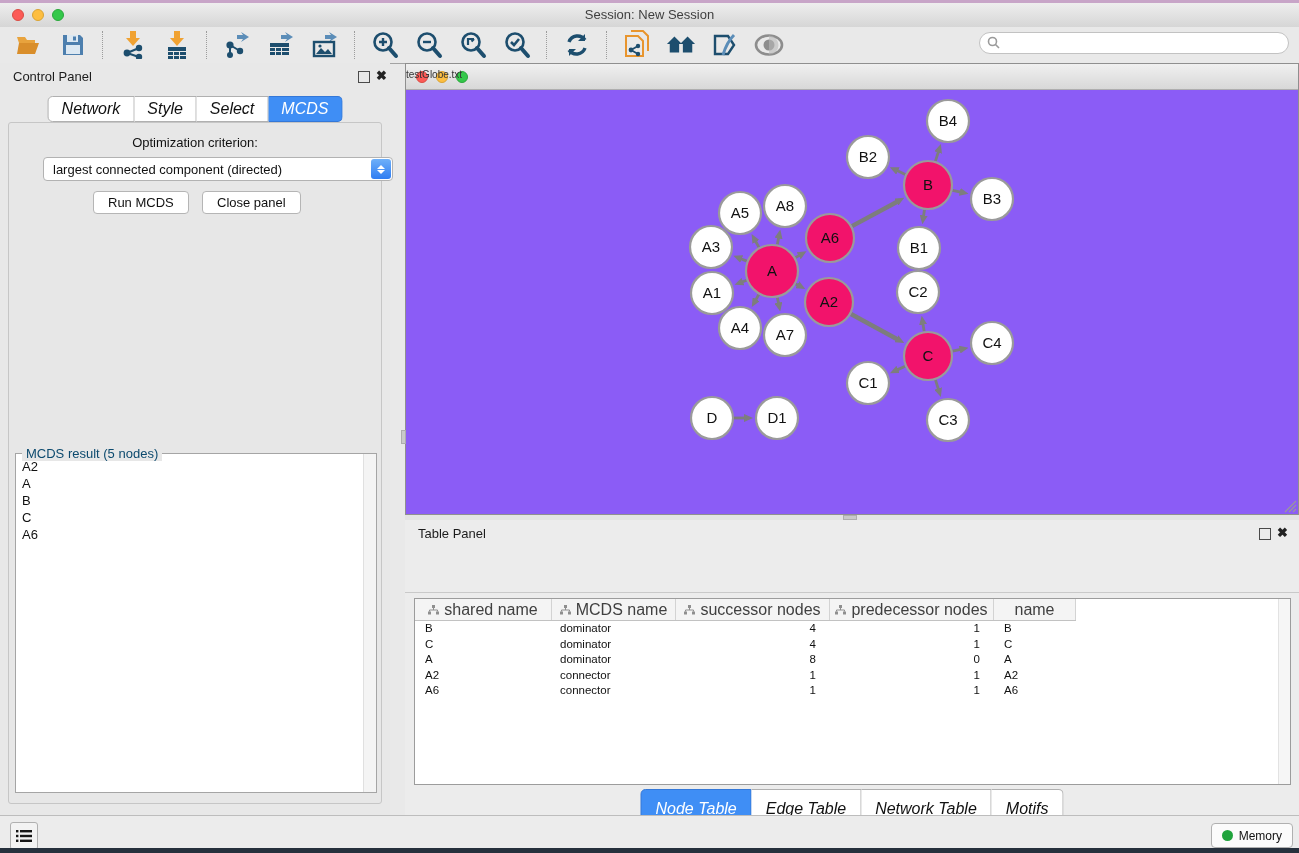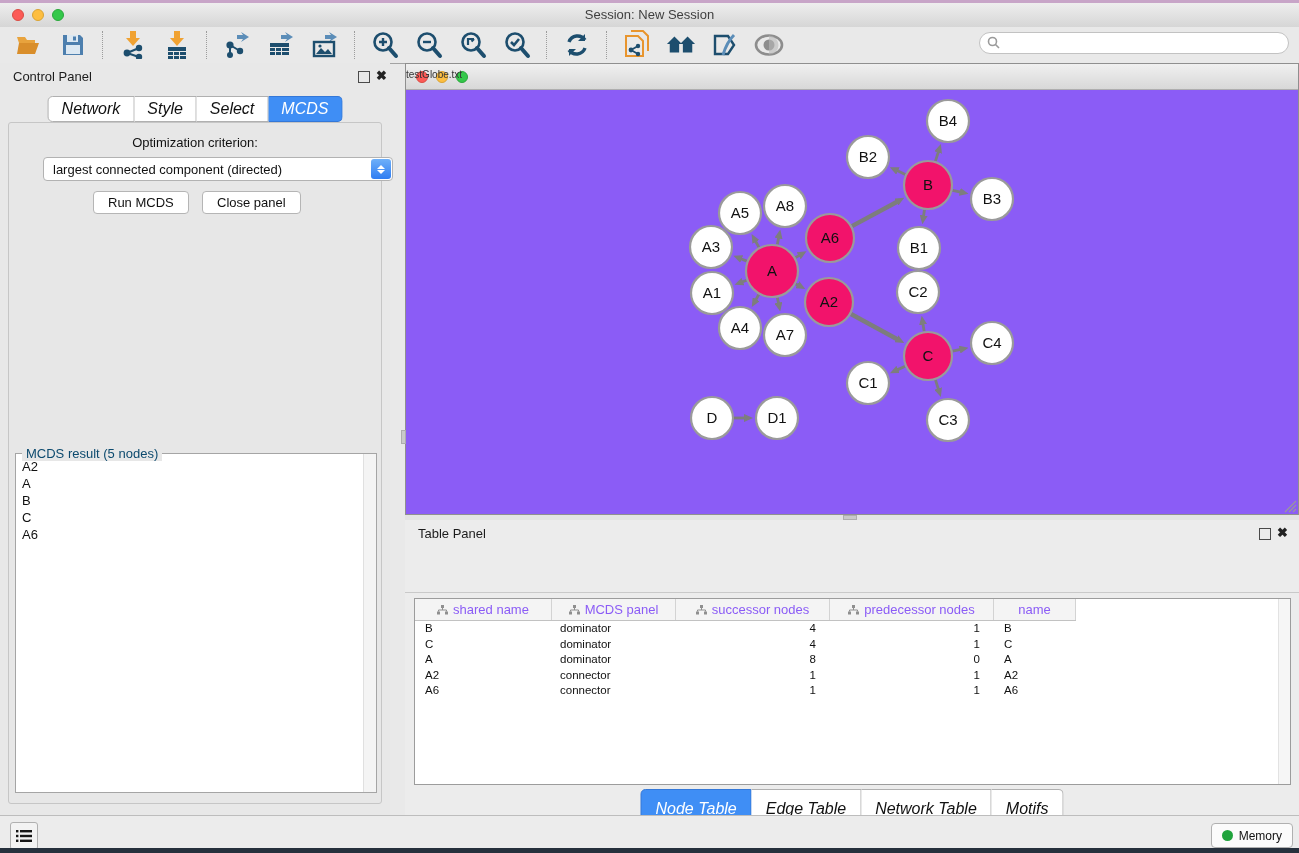--- a/index.html
+++ b/index.html
@@ -66,21 +66,21 @@
   #v-thumb-left{left:401px;top:430px;width:5px;height:14px;}
   #h-thumb{left:843px;top:515px;width:14px;height:5px;}
 
   
   #table-panel{left:405px;top:520px;width:894px;height:295px;background:#ececec;}
   #tp-toolbar{position:absolute;left:0;top:30px;width:100%;height:43px;border-top:1px solid #c9c9c9;display:flex;align-items:center;gap:16px;padding-left:20px;box-sizing:border-box;margin-top:42px;}
   .tp-btn{width:26px;height:26px;display:flex;align-items:center;justify-content:center;cursor:pointer;}
   #fx-label{font-family:"DejaVu Serif",serif;font-style:italic;font-size:19px;color:#9a9a9a;cursor:default;}
   #node-table{position:absolute;left:9px;top:78px;width:877px;height:187px;background:#fff;border:1px solid #9c9c9c;box-sizing:border-box;overflow:hidden;}
   .thead-row{display:grid;grid-template-columns:137px 124px 154px 164px 82px;height:21px;border-bottom:1px solid #c2c2c2;width:661px;}
-  .th{background:#f4f4f4;border-right:1px solid #d3d3d3;display:flex;align-items:center;justify-content:center;gap:5px;font-size:13px;color:#8b5cf6;}
+  .th{background:#f4f4f4;border-right:1px solid #d3d3d3;display:flex;align-items:center;justify-content:center;gap:5px;font-size:16px;color:#404040;}
   .trow{display:grid;grid-template-columns:137px 124px 154px 164px 82px;height:15.6px;}
   .tcell{font-size:11.5px;color:#111;line-height:15.6px;white-space:nowrap;overflow:hidden;}
   .tcell.c0{padding-left:10px;}
   .tcell.c1{padding-left:8px;}
   .tcell.c2,.tcell.c3{text-align:right;padding-right:14px;}
   .tcell.c4{padding-left:10px;}
   #table-scroll{position:absolute;right:0;top:0;width:11px;height:100%;background:#f6f6f6;border-left:1px solid #e2e2e2;}
   #tp-tabs{position:absolute;left:50%;transform:translateX(-50%);top:269px;}
   #tp-tabs .seg-btn{padding:10px 14px;}
 
@@ -481,21 +481,21 @@
         </div>
         <div class="th">
           <svg width="11" height="10" viewBox="0 0 11 10">
               <g fill="#8f8f8f">
                 <rect x="4" y="0" width="3" height="3"></rect>
                 <rect x="0" y="6.5" width="3" height="3"></rect>
                 <rect x="8" y="6.5" width="3" height="3"></rect>
                 <path d="M5.5 3 v2 M1.5 6.5 v-1.5 h8 v1.5" stroke="#8f8f8f" fill="none" stroke-width="1"></path>
               </g>
             </svg>
-          <span>MCDS panel</span>
+          <span>MCDS name</span>
         </div>
         <div class="th">
           <svg width="11" height="10" viewBox="0 0 11 10">
               <g fill="#8f8f8f">
                 <rect x="4" y="0" width="3" height="3"></rect>
                 <rect x="0" y="6.5" width="3" height="3"></rect>
                 <rect x="8" y="6.5" width="3" height="3"></rect>
                 <path d="M5.5 3 v2 M1.5 6.5 v-1.5 h8 v1.5" stroke="#8f8f8f" fill="none" stroke-width="1"></path>
               </g>
             </svg>

